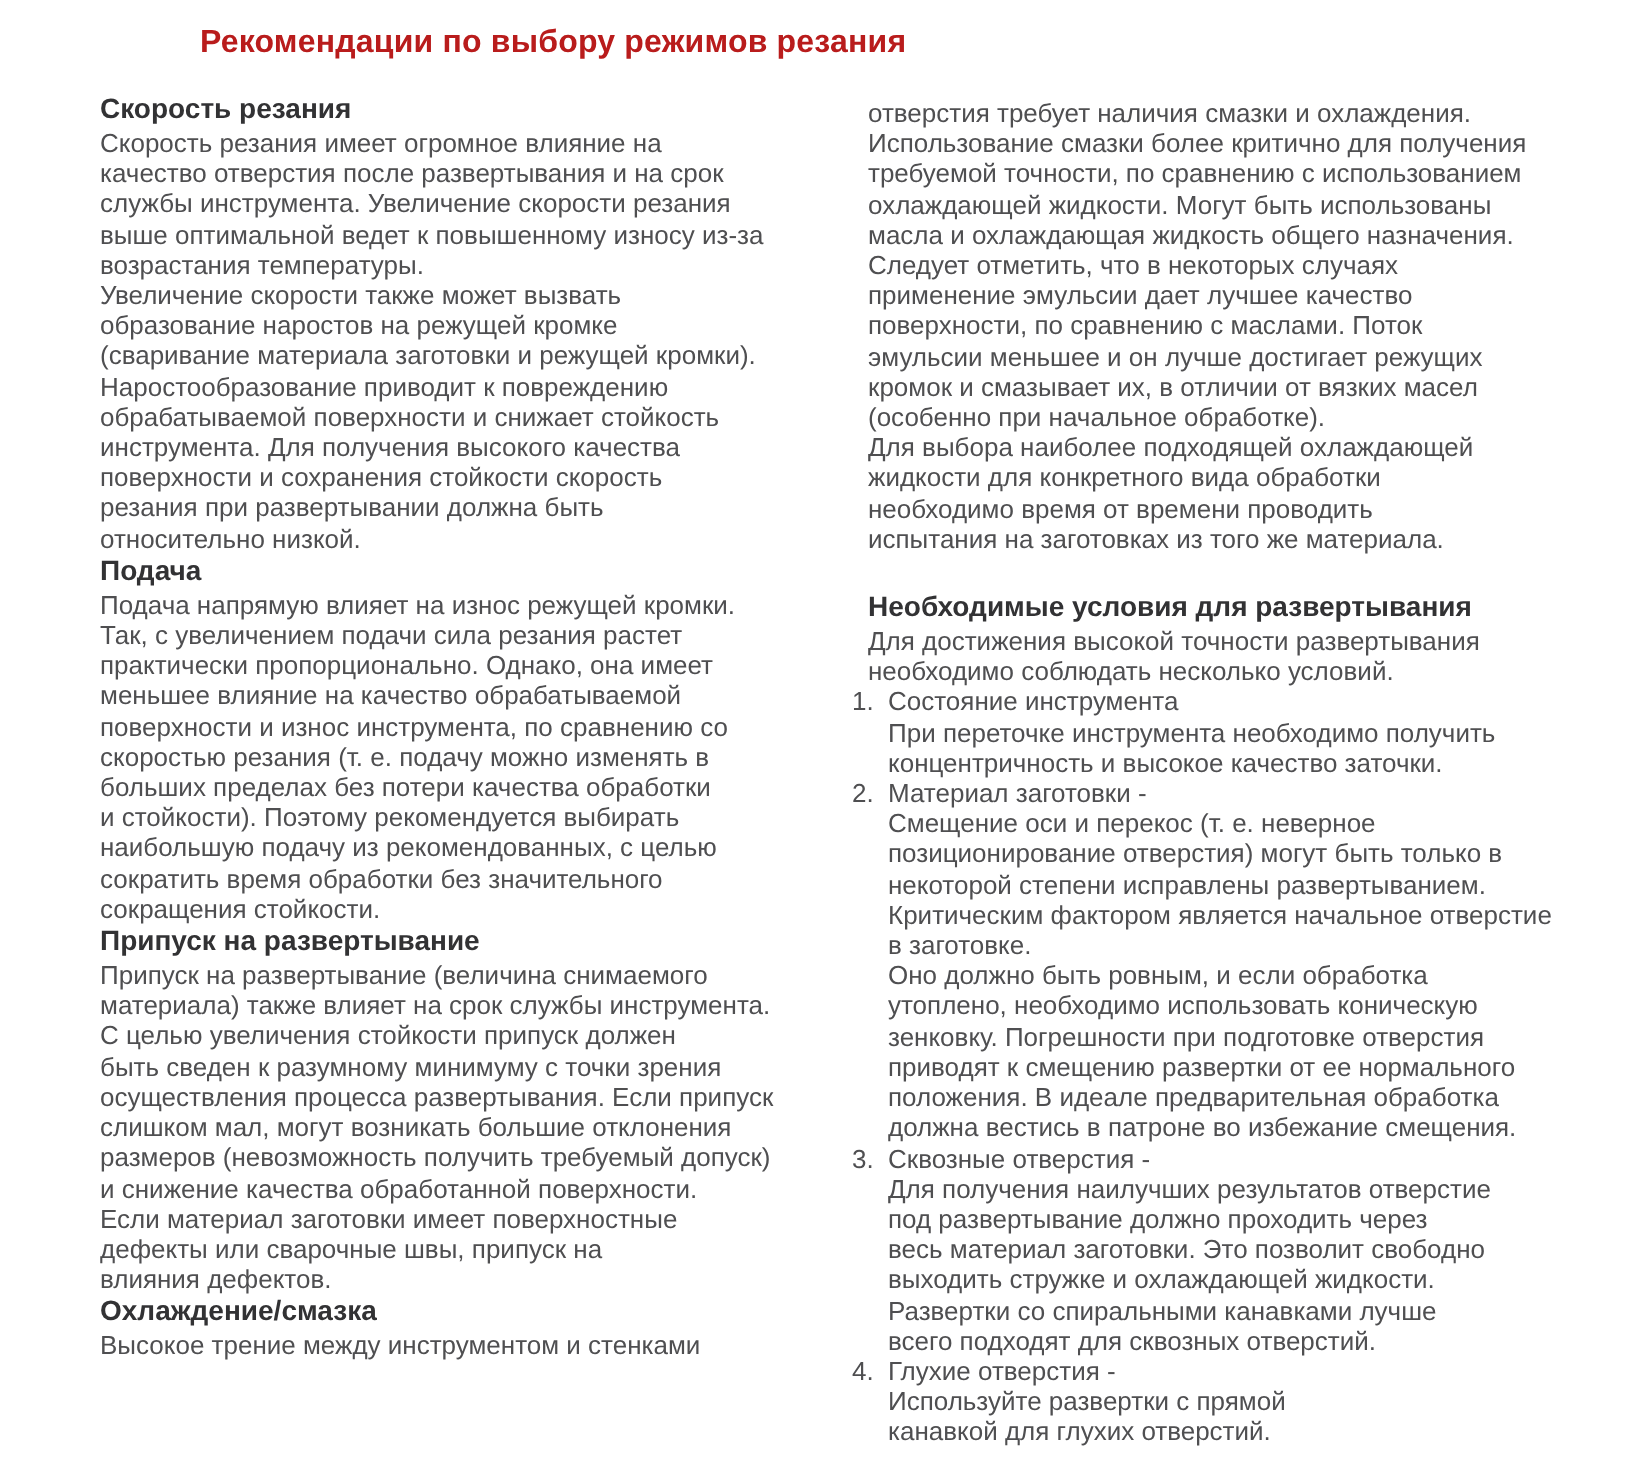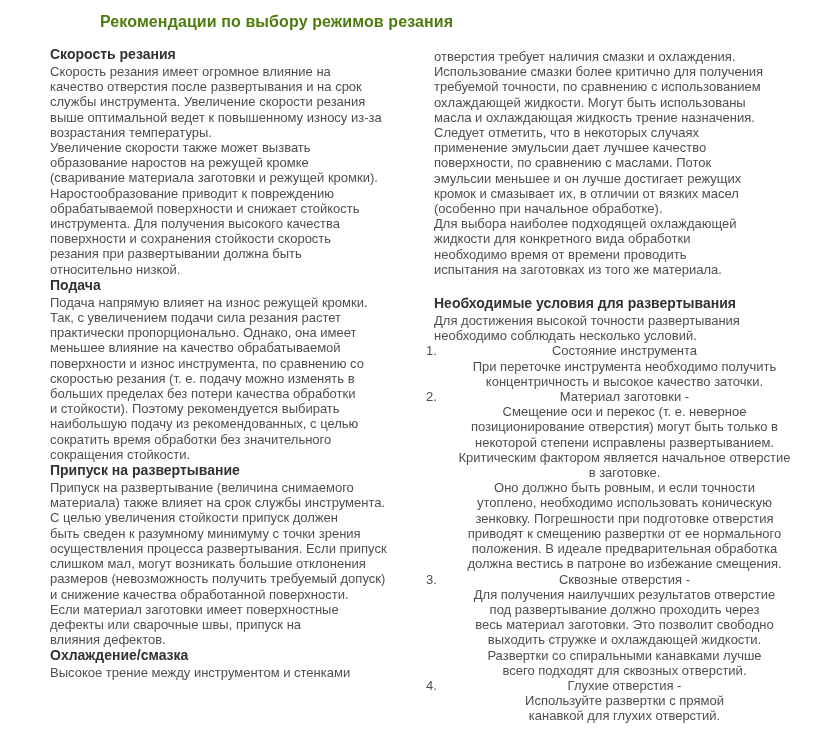--- a/index.html
+++ b/index.html
@@ -12,21 +12,21 @@
     height: 736px;
     overflow: hidden;
     font-family: "Liberation Sans", sans-serif;
     color: #4f4f51;
   }
   .page-title {
     margin: 12px 0 0 100px;
     font-size: 16px;
     line-height: 19px;
     font-weight: 700;
-    color: #4d7c0f;
+    color: #b91c1c;
     letter-spacing: 0.1px;
     white-space: pre;
   }
   .columns {
     display: flex;
     align-items: flex-start;
     margin-top: 15px;
   }
   .col-left {
     width: 384px;
@@ -58,21 +58,21 @@
   .num-list { margin-left: -8px; }
   .num-item { display: flex; align-items: flex-start; }
   .item-number {
     flex: 0 0 18px;
     width: 18px;
     font-size: 13px;
     line-height: 15.2px;
     color: #4f4f51;
     white-space: pre;
   }
-  .item-lines { flex: 1 1 auto; min-width: 0; text-align: center; }
+  .item-lines { flex: 1 1 auto; min-width: 0; }
 </style>
 </head>
 <body>
 
 <div class="page">
   <h1 class="page-title">Рекомендации по выбору режимов резания</h1>
   <div class="columns">
     <div class="col-left" id="leftCol">
         <section class="section">
           <h2 class="section-heading">Скорость резания</h2>
@@ -123,21 +123,21 @@
           <h2 class="section-heading">Охлаждение/смазка</h2>
           <div class="line">Высокое трение между инструментом и стенками</div>
         </section>
       </div>
     <div class="col-right" id="rightCol">
         <div class="continuation">
           <div class="line">отверстия требует наличия смазки и охлаждения.</div>
           <div class="line">Использование смазки более критично для получения</div>
           <div class="line">требуемой точности, по сравнению с использованием</div>
           <div class="line">охлаждающей жидкости. Могут быть использованы</div>
-          <div class="line">масла и охлаждающая жидкость трение назначения.</div>
+          <div class="line">масла и охлаждающая жидкость общего назначения.</div>
           <div class="line">Следует отметить, что в некоторых случаях</div>
           <div class="line">применение эмульсии дает лучшее качество</div>
           <div class="line">поверхности, по сравнению с маслами. Поток</div>
           <div class="line">эмульсии меньшее и он лучше достигает режущих</div>
           <div class="line">кромок и смазывает их, в отличии от вязких масел</div>
           <div class="line">(особенно при начальное обработке).</div>
           <div class="line">Для выбора наиболее подходящей охлаждающей</div>
           <div class="line">жидкости для конкретного вида обработки</div>
           <div class="line">необходимо время от времени проводить</div>
           <div class="line">испытания на заготовках из того же материала.</div>
@@ -157,21 +157,21 @@
             </div>
             <div class="num-item">
               <span class="item-number">2.</span>
               <div class="item-lines">
                 <div class="line">Материал заготовки -</div>
                 <div class="line">Смещение оси и перекос (т. е. неверное</div>
                 <div class="line">позиционирование отверстия) могут быть только в</div>
                 <div class="line">некоторой степени исправлены развертыванием.</div>
                 <div class="line">Критическим фактором является начальное отверстие</div>
                 <div class="line">в заготовке.</div>
-                <div class="line">Оно должно быть ровным, и если точности</div>
+                <div class="line">Оно должно быть ровным, и если обработка</div>
                 <div class="line">утоплено, необходимо использовать коническую</div>
                 <div class="line">зенковку. Погрешности при подготовке отверстия</div>
                 <div class="line">приводят к смещению развертки от ее нормального</div>
                 <div class="line">положения. В идеале предварительная обработка</div>
                 <div class="line">должна вестись в патроне во избежание смещения.</div>
               </div>
             </div>
             <div class="num-item">
               <span class="item-number">3.</span>
               <div class="item-lines">

